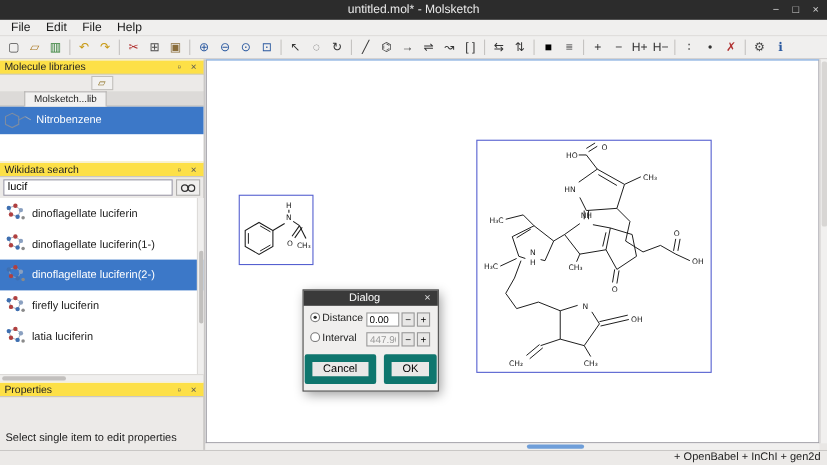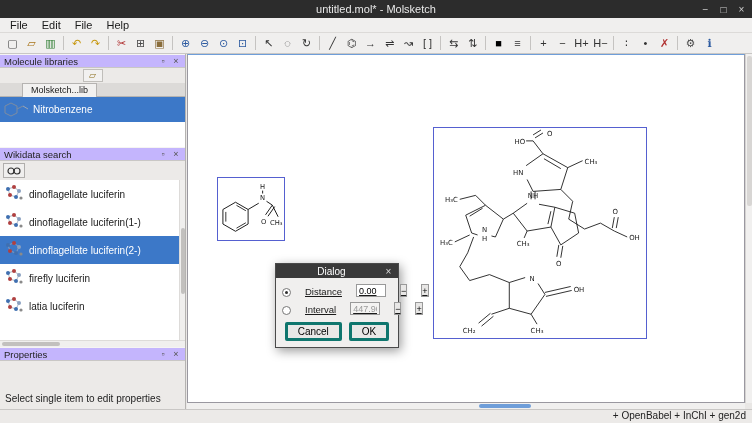--- a/index.html
+++ b/index.html
@@ -19,21 +19,21 @@
   
   .toolbar { height: 21px; background: #f0efee; border-bottom: 1px solid #c9c7c5; display: flex; align-items: center; padding: 0 3px; }
   .tbtn { width: 19px; height: 18px; border: none; background: transparent; font-family: inherit; font-size: 11px; line-height: 18px; text-align: center; white-space: nowrap; cursor: default; color: #333; }
   .tsep { width: 1px; height: 14px; background: #c5c3c1; margin: 0 3px; flex: 0 0 auto; }
 
   
   .main { position: relative; height: 355px; background: #e9e7e5; }
 
   
   .dock { position: absolute; left: 0; top: 0; bottom: 0; width: 186px; background: #eceae8; border-right: 1px solid #b5b3b1; font-size: 10px; }
-  .dock-header { height: 14px; background: #c4b5fd; border-bottom: 1px solid #c9c7c5; border-top: 1px solid #f5f4f3; display: flex; align-items: center; padding: 0 4px; font-size: 9.5px; color: #222; }
+  .dock-header { height: 14px; background: #fde047; border-bottom: 1px solid #c9c7c5; border-top: 1px solid #f5f4f3; display: flex; align-items: center; padding: 0 4px; font-size: 9.5px; color: #222; }
   .dh-buttons { margin-left: auto; display: flex; gap: 3px; }
   .dh-buttons span { font-size: 9px; color: #555; width: 10px; text-align: center; cursor: default; }
   .lib-strip { height: 15px; display: flex; align-items: center; justify-content: center; background: #eceae8; }
   .strip-btn { width: 20px; height: 13px; border: 1px solid #c0beba; background: #f2f1f0; font-size: 9px; line-height: 11px; text-align: center; color: #8a6d1a; cursor: default; }
   .tabbar { height: 14px; background: #dcdad8; border-bottom: 1px solid #b5b3b1; display: flex; padding-left: 22px; }
   .tab { height: 14px; line-height: 13px; padding: 0 8px; font-size: 9px; background: #f2f1f0; border: 1px solid #b5b3b1; border-bottom: none; cursor: default; }
   .lib-list { height: 50px; background: #ffffff; }
   .lib-item { height: 25px; display: flex; align-items: center; gap: 4px; padding-left: 3px; cursor: default; }
   .lib-item .thumb { flex: 0 0 auto; display: inline-flex; }
   .lib-item.selected { background: #3c78c8; color: #fff; }
@@ -61,29 +61,29 @@
   .mol-line { stroke: #1a1a1a; stroke-width: 1; fill: none; }
   .mol-line-thin { stroke: #1a1a1a; stroke-width: 0.9; fill: none; }
   .atom { font-family: "DejaVu Sans", sans-serif; fill: #1a1a1a; }
 
   
   .dialog { position: absolute; left: 275px; top: 209px; width: 124px; background: #f0efee; border: 1px solid #4a4a4a; box-shadow: 2px 3px 10px rgba(0,0,0,0.4); font-size: 10px; }
   .dialog-titlebar { height: 14px; background: #3a3a3a; color: #fff; display: flex; align-items: center; padding: 0 4px; }
   .dialog-title { flex: 1; text-align: center; font-size: 10px; }
   .dialog-close { width: 11px; text-align: center; font-size: 10px; color: #ddd; cursor: default; }
   .dialog-body { padding: 6px 6px 6px; }
-  .drow { display: flex; align-items: flex-end; gap: 14px; margin-bottom: 5px; text-decoration: underline; }
+  .drow { display: flex; align-items: flex-start; gap: 2px; margin-bottom: 5px; }
   .radio { width: 9px; height: 9px; border: 1px solid #777; border-radius: 50%; background: #fff; position: relative; flex: 0 0 auto; cursor: default; }
   .radio.checked::after { content: ""; position: absolute; left: 2px; top: 2px; right: 2px; bottom: 2px; background: #2f2f2f; border-radius: 50%; }
   .dlabel { font-size: 9.5px; width: 38px; }
   .spin { width: 30px; height: 13px; border: 1px solid #999; background: #fff; font-family: inherit; font-size: 9px; padding: 0 2px; }
   .spin.disabled { color: #9a9a9a; background: #f4f3f2; }
   .sbtn { width: 12px; height: 13px; border: 1px solid #999; background: #e8e7e6; font-family: inherit; font-size: 9px; line-height: 10px; text-align: center; cursor: default; padding: 0; }
   .dialog-buttons { display: flex; justify-content: center; gap: 7px; margin-top: 7px; }
-  .dbtn { border: 3px solid #0f766e; background: #e9e8e7; font-family: inherit; font-size: 10px; padding: 1px 10px; border-radius: 2px; cursor: default; }
+  .dbtn { border: 7px solid #0f766e; background: #e9e8e7; font-family: inherit; font-size: 10px; padding: 1px 10px; border-radius: 2px; cursor: default; }
 
   
   .statusbar { height: 14px; background: #eceae8; border-top: 1px solid #c9c7c5; display: flex; align-items: flex-start; justify-content: flex-end; padding: 0 6px; font-size: 10px; color: #222; }
 </style>
 </head>
 <body>
 
 <div class="titlebar">
   <div class="tb-title">untitled.mol* - Molsketch</div>
   <div class="tb-controls">
@@ -261,20 +261,21 @@
 
     <div class="dock-header">
       <span>Wikidata search</span>
       <span class="dh-buttons">
         <span>▫</span>
         <span>×</span>
       </span>
     </div>
 
     <div class="search-row">
+      <input class="search-input" value="lucif" style="">
       <span class="search-btn">
         <svg width="14" height="10" viewBox="0 0 14 10">
           <circle cx="4" cy="5" r="3" fill="none" stroke="#333" stroke-width="1.2"></circle>
           <circle cx="10" cy="5" r="3" fill="none" stroke="#333" stroke-width="1.2"></circle>
           <line x1="6" y1="4" x2="8" y2="4" stroke="#333" stroke-width="1.2"></line>
         </svg>
       </span>
     </div>
 
     <div class="results">

